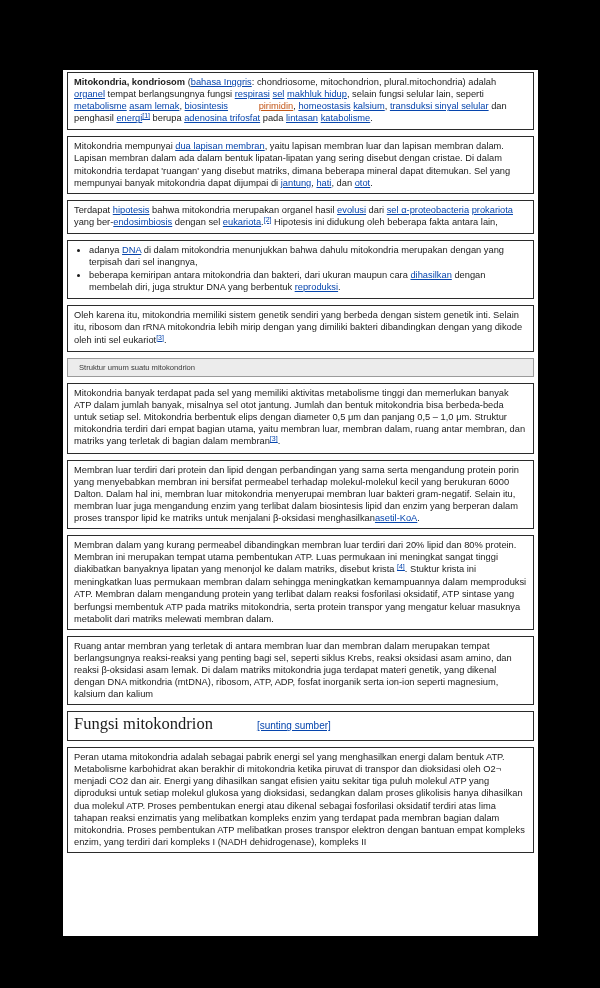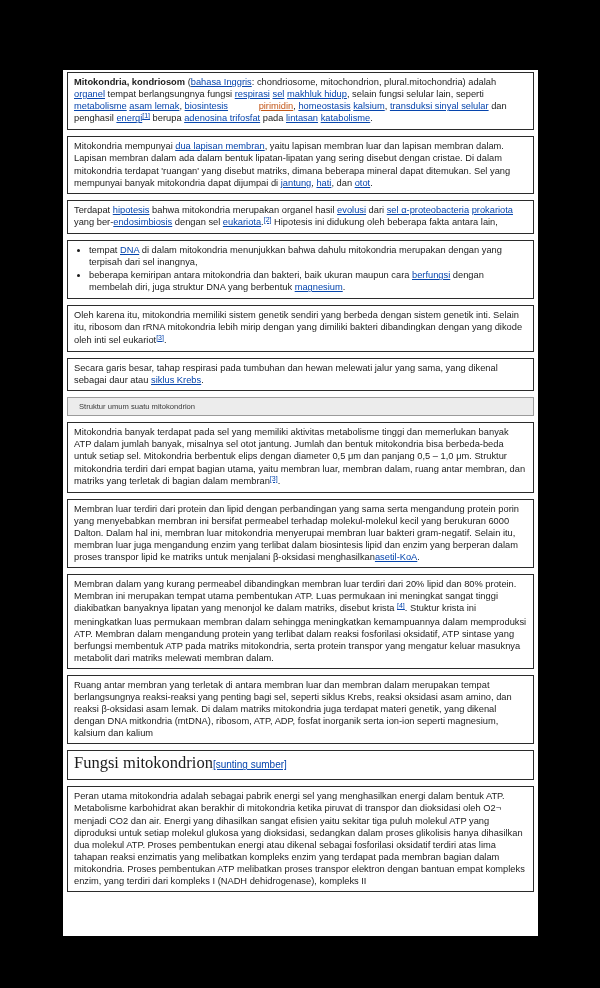--- a/index.html
+++ b/index.html
@@ -32,39 +32,38 @@
   .list-block li{margin:0 0 1px 0;}
   .subheader{
     background:var(--subbg);border-color:#9b9b9b;
     font-size:7.6px;line-height:9.5px;color:#3a3a3a;padding:4px 11px;
   }
   .h2-block{
     font-family:"Liberation Serif", serif;
     font-size:16.5px;line-height:20px;padding:2px 6px 4px 6px;
   }
   .h2-block .lnk{
-    font-size:10px;font-family:"Liberation Sans", sans-serif;
+    font-size:10px;font-family:"Liberation Sans", sans-serif;margin-left:44px;
   }
 </style>
 </head>
 <body>
 
 <div>
   <div class="page">
     <div class="block"><span class="b">Mitokondria, kondriosom</span><span> (</span><a href="#" class="lnk">bahasa Inggris</a><span>: </span><span class="i">chondriosome, mitochondrion, plural.mitochondria</span><span>) adalah </span><a href="#" class="lnk">organel</a><span> tempat berlangsungnya fungsi </span><a href="#" class="lnk">respirasi</a><span> </span><a href="#" class="lnk">sel</a><span> </span><a href="#" class="lnk">makhluk hidup</a><span>, selain fungsi selular lain, seperti </span><a href="#" class="lnk">metabolisme</a><span> </span><a href="#" class="lnk">asam lemak</a><span>, </span><a href="#" class="lnk">biosintesis</a><span> </span><a href="#" class="lnk red">pirimidin</a><span>, </span><a href="#" class="lnk">homeostasis</a><span> </span><a href="#" class="lnk">kalsium</a><span>, </span><a href="#" class="lnk">transduksi sinyal selular</a><span> dan penghasil </span><a href="#" class="lnk">energi</a><a href="#" class="lnk sup">[1]</a><span> berupa </span><a href="#" class="lnk">adenosina trifosfat</a><span> pada </span><a href="#" class="lnk">lintasan</a><span> </span><a href="#" class="lnk">katabolisme</a><span>.</span></div>
     <div class="block"><span>Mitokondria mempunyai </span><a href="#" class="lnk">dua lapisan membran</a><span>, yaitu lapisan membran luar dan lapisan membran dalam. Lapisan membran dalam ada dalam bentuk lipatan-lipatan yang sering disebut dengan </span><span class="i">cristae</span><span>. Di dalam mitokondria terdapat 'ruangan' yang disebut </span><span class="i">matriks</span><span>, dimana beberapa mineral dapat ditemukan. Sel yang mempunyai banyak mitokondria dapat dijumpai di </span><a href="#" class="lnk">jantung</a><span>, </span><a href="#" class="lnk">hati</a><span>, dan </span><a href="#" class="lnk">otot</a><span>.</span></div>
     <div class="block"><span>Terdapat </span><a href="#" class="lnk">hipotesis</a><span> bahwa mitokondria merupakan organel hasil </span><a href="#" class="lnk">evolusi</a><span> dari </span><a href="#" class="lnk">sel α-proteobacteria</a><span> </span><a href="#" class="lnk">prokariota</a><span> yang ber-</span><a href="#" class="lnk">endosimbiosis</a><span> dengan sel </span><a href="#" class="lnk">eukariota</a><span>.</span><a href="#" class="lnk sup">[2]</a><span> Hipotesis ini didukung oleh beberapa fakta antara lain,</span></div>
     <div class="block list-block">
         <ul>
-          <li><span>tempat </span><a href="#" class="lnk">DNA</a><span> di dalam mitokondria menunjukkan bahwa dahulu mitokondria merupakan dengan yang terpisah dari sel inangnya,</span></li>
-          <li><span>beberapa kemiripan antara mitokondria dan bakteri, baik ukuran maupun cara </span><a href="#" class="lnk">berfungsi</a><span> dengan membelah diri, juga struktur DNA yang berbentuk </span><a href="#" class="lnk">magnesium</a><span>.</span></li>
+          <li><span>adanya </span><a href="#" class="lnk">DNA</a><span> di dalam mitokondria menunjukkan bahwa dahulu mitokondria merupakan dengan yang terpisah dari sel inangnya,</span></li>
+          <li><span>beberapa kemiripan antara mitokondria dan bakteri, dari ukuran maupun cara </span><a href="#" class="lnk">dihasilkan</a><span> dengan membelah diri, juga struktur DNA yang berbentuk </span><a href="#" class="lnk">reproduksi</a><span>.</span></li>
         </ul>
       </div>
     <div class="block"><span>Oleh karena itu, mitokondria memiliki sistem genetik sendiri yang berbeda dengan sistem genetik inti. Selain itu, ribosom dan rRNA mitokondria lebih mirip dengan yang dimiliki bakteri dibandingkan dengan yang dikode oleh inti sel eukariot</span><a href="#" class="lnk sup">[3]</a><span>.</span></div>
-    <div class="block"><span>Secara garis besar, tahap respirasi pada tumbuhan dan hewan melewati jalur yang sama, yang dikenal sebagai daur atau </span><a href="#" class="lnk">siklus Krebs</a><span>.</span></div>
     <div class="block subheader">Struktur umum suatu mitokondrion</div>
     <div class="block"><span>Mitokondria banyak terdapat pada sel yang memiliki aktivitas metabolisme tinggi dan memerlukan banyak ATP dalam jumlah banyak, misalnya sel otot jantung. Jumlah dan bentuk mitokondria bisa berbeda-beda untuk setiap sel. Mitokondria berbentuk elips dengan diameter 0,5 μm dan panjang 0,5 – 1,0 μm. Struktur mitokondria terdiri dari empat bagian utama, yaitu membran luar, membran dalam, ruang antar membran, dan matriks yang terletak di bagian dalam membran</span><a href="#" class="lnk sup">[3]</a><span>.</span></div>
     <div class="block"><span>Membran luar terdiri dari protein dan lipid dengan perbandingan yang sama serta mengandung protein porin yang menyebabkan membran ini bersifat permeabel terhadap molekul-molekul kecil yang berukuran 6000 Dalton. Dalam hal ini, membran luar mitokondria menyerupai membran luar bakteri gram-negatif. Selain itu, membran luar juga mengandung enzim yang terlibat dalam biosintesis lipid dan enzim yang berperan dalam proses transpor lipid ke matriks untuk menjalani β-oksidasi menghasilkan</span><a href="#" class="lnk">asetil-KoA</a><span>.</span></div>
     <div class="block"><span>Membran dalam yang kurang permeabel dibandingkan membran luar terdiri dari 20% lipid dan 80% protein. Membran ini merupakan tempat utama pembentukan ATP. Luas permukaan ini meningkat sangat tinggi diakibatkan banyaknya lipatan yang menonjol ke dalam matriks, disebut krista </span><a href="#" class="lnk sup">[4]</a><span>. Stuktur krista ini meningkatkan luas permukaan membran dalam sehingga meningkatkan kemampuannya dalam memproduksi ATP. Membran dalam mengandung protein yang terlibat dalam reaksi fosforilasi oksidatif, ATP sintase yang berfungsi membentuk ATP pada matriks mitokondria, serta protein transpor yang mengatur keluar masuknya metabolit dari matriks melewati membran dalam.</span></div>
     <div class="block"><span>Ruang antar membran yang terletak di antara membran luar dan membran dalam merupakan tempat berlangsungnya reaksi-reaksi yang penting bagi sel, seperti siklus Krebs, reaksi oksidasi asam amino, dan reaksi β-oksidasi asam lemak. Di dalam matriks mitokondria juga terdapat materi genetik, yang dikenal dengan DNA mitkondria (mtDNA), ribosom, ATP, ADP, fosfat inorganik serta ion-ion seperti magnesium, kalsium dan kalium</span></div>
     <div class="block h2-block"><span>Fungsi mitokondrion</span><a href="#" class="lnk">[sunting sumber]</a></div>
     <div class="block"><span>Peran utama mitokondria adalah sebagai pabrik energi sel yang menghasilkan energi dalam bentuk ATP. Metabolisme karbohidrat akan berakhir di mitokondria ketika piruvat di transpor dan dioksidasi oleh O2¬ menjadi CO2 dan air. Energi yang dihasilkan sangat efisien yaitu sekitar tiga puluh molekul ATP yang diproduksi untuk setiap molekul glukosa yang dioksidasi, sedangkan dalam proses glikolisis hanya dihasilkan dua molekul ATP. Proses pembentukan energi atau dikenal sebagai fosforilasi oksidatif terdiri atas lima tahapan reaksi enzimatis yang melibatkan kompleks enzim yang terdapat pada membran bagian dalam mitokondria. Proses pembentukan ATP melibatkan proses transpor elektron dengan bantuan empat kompleks enzim, yang terdiri dari kompleks I (NADH dehidrogenase), kompleks II</span></div>
   </div>
 </div>
 

